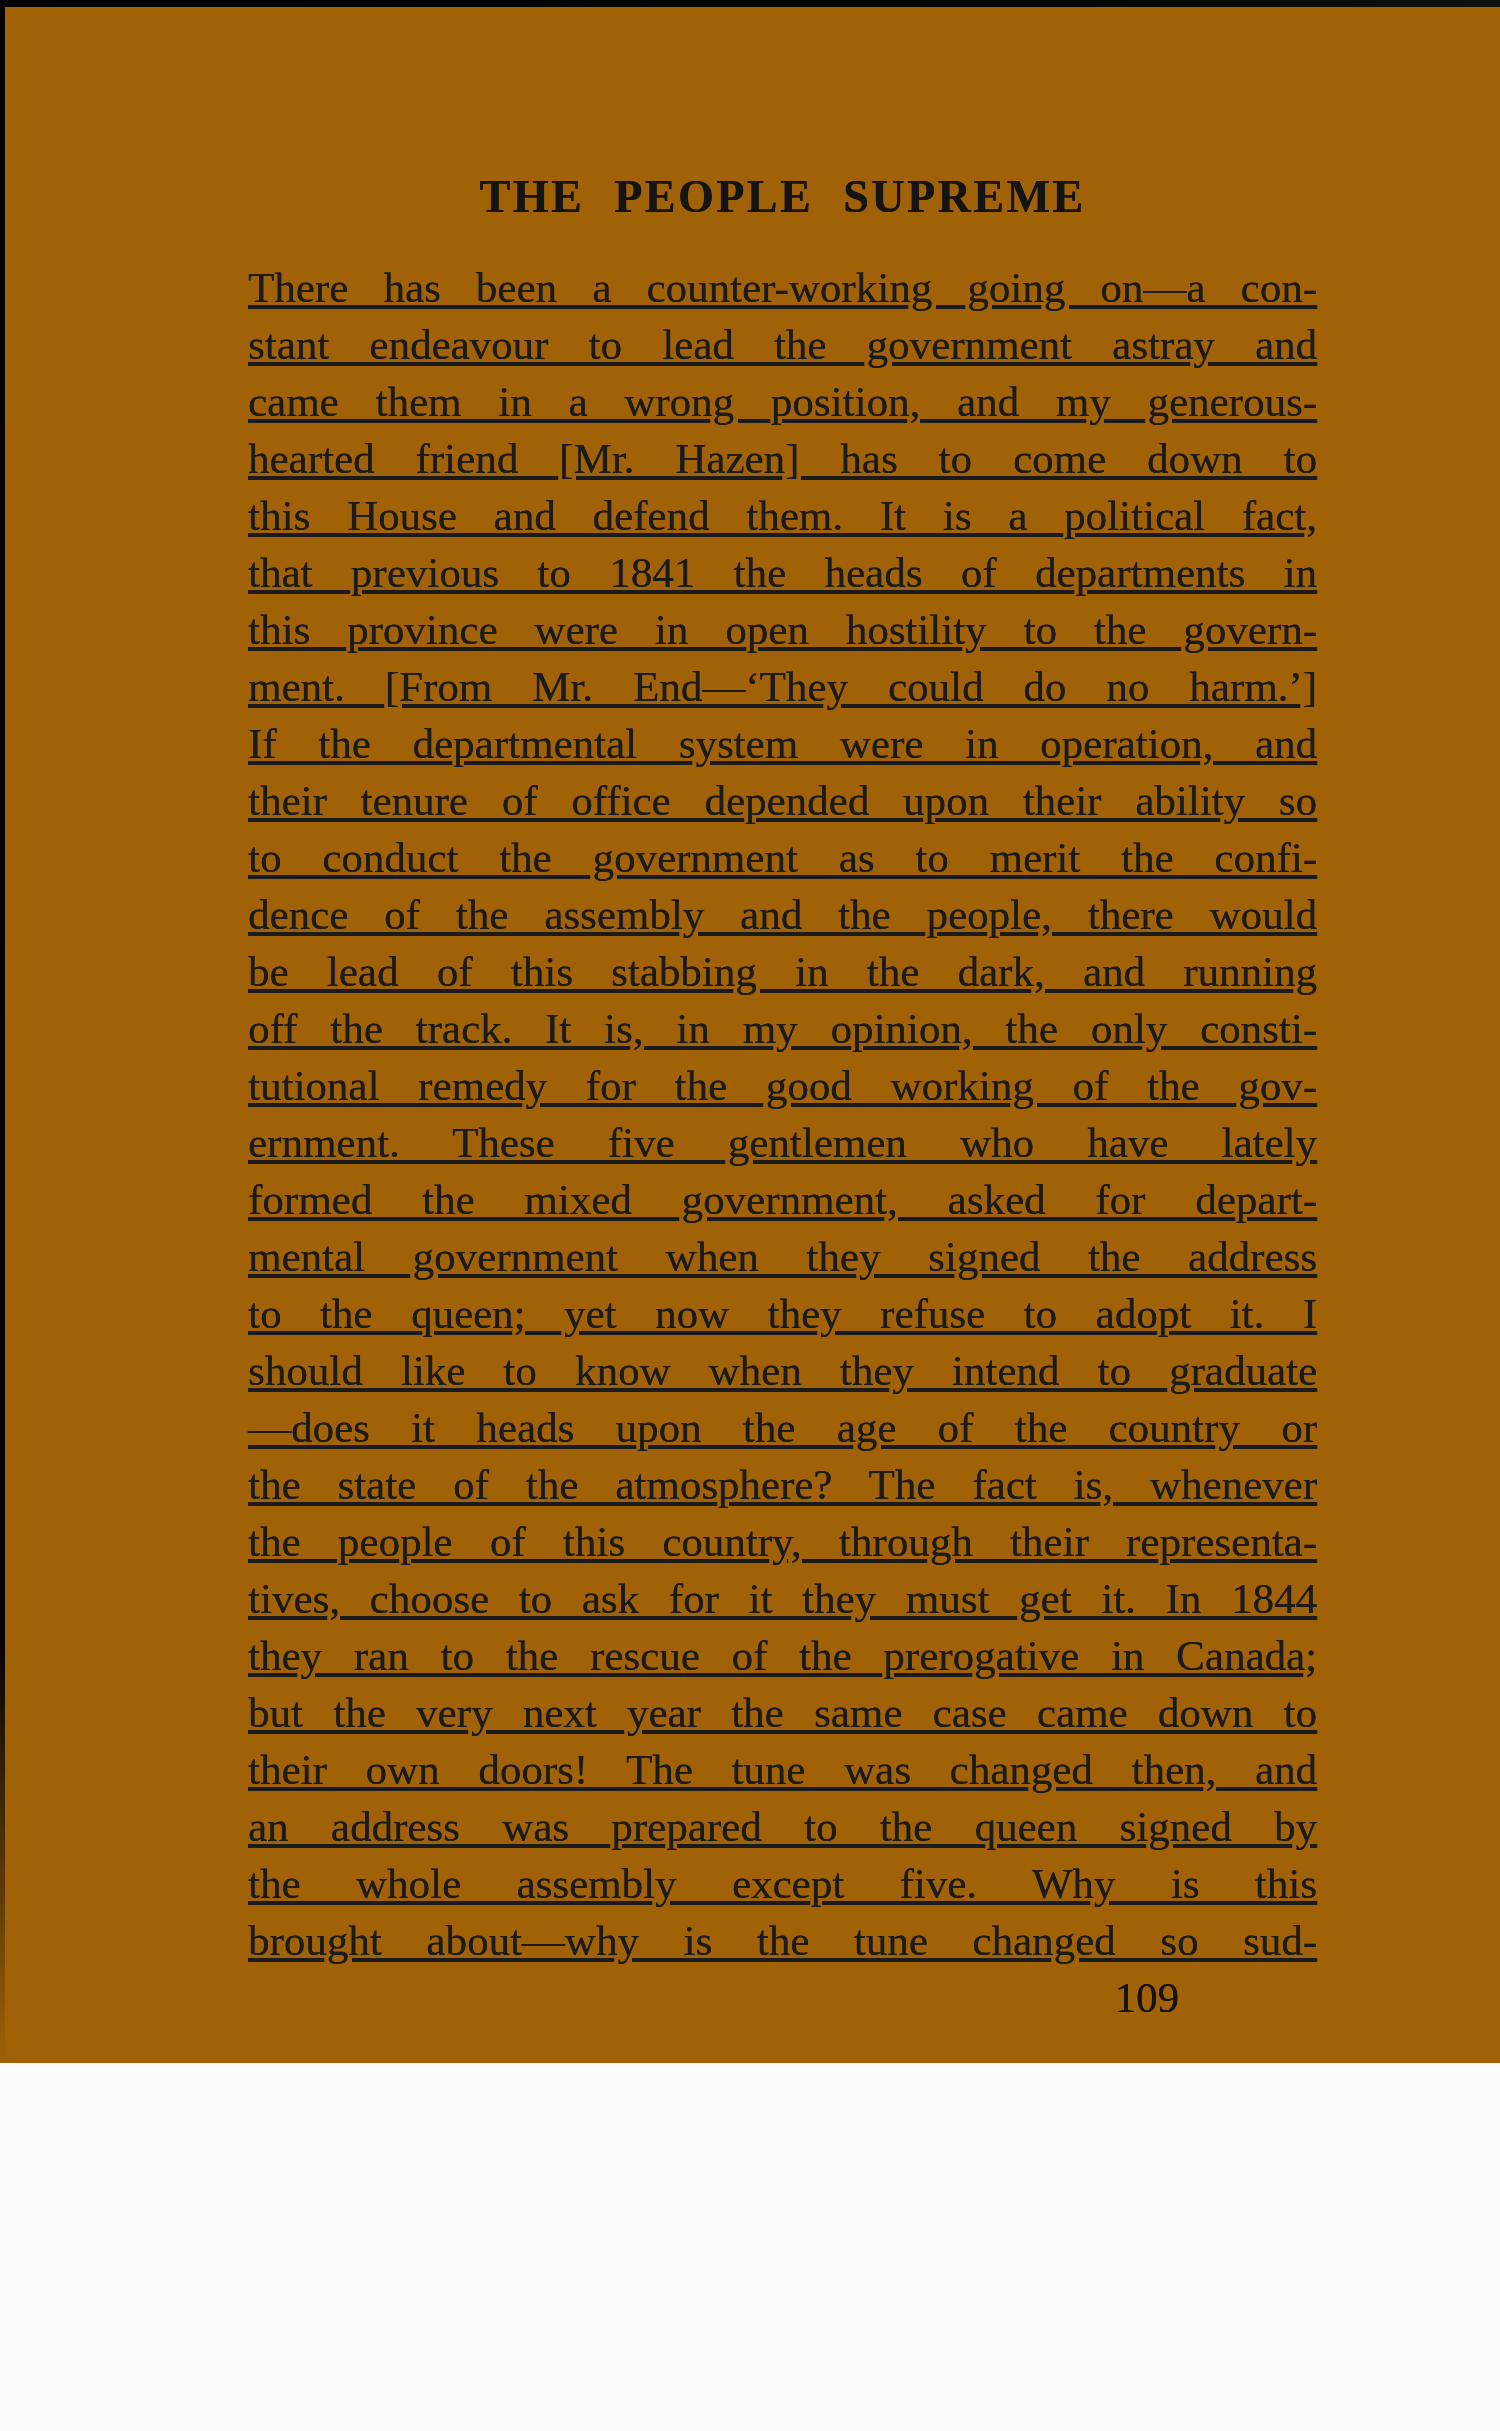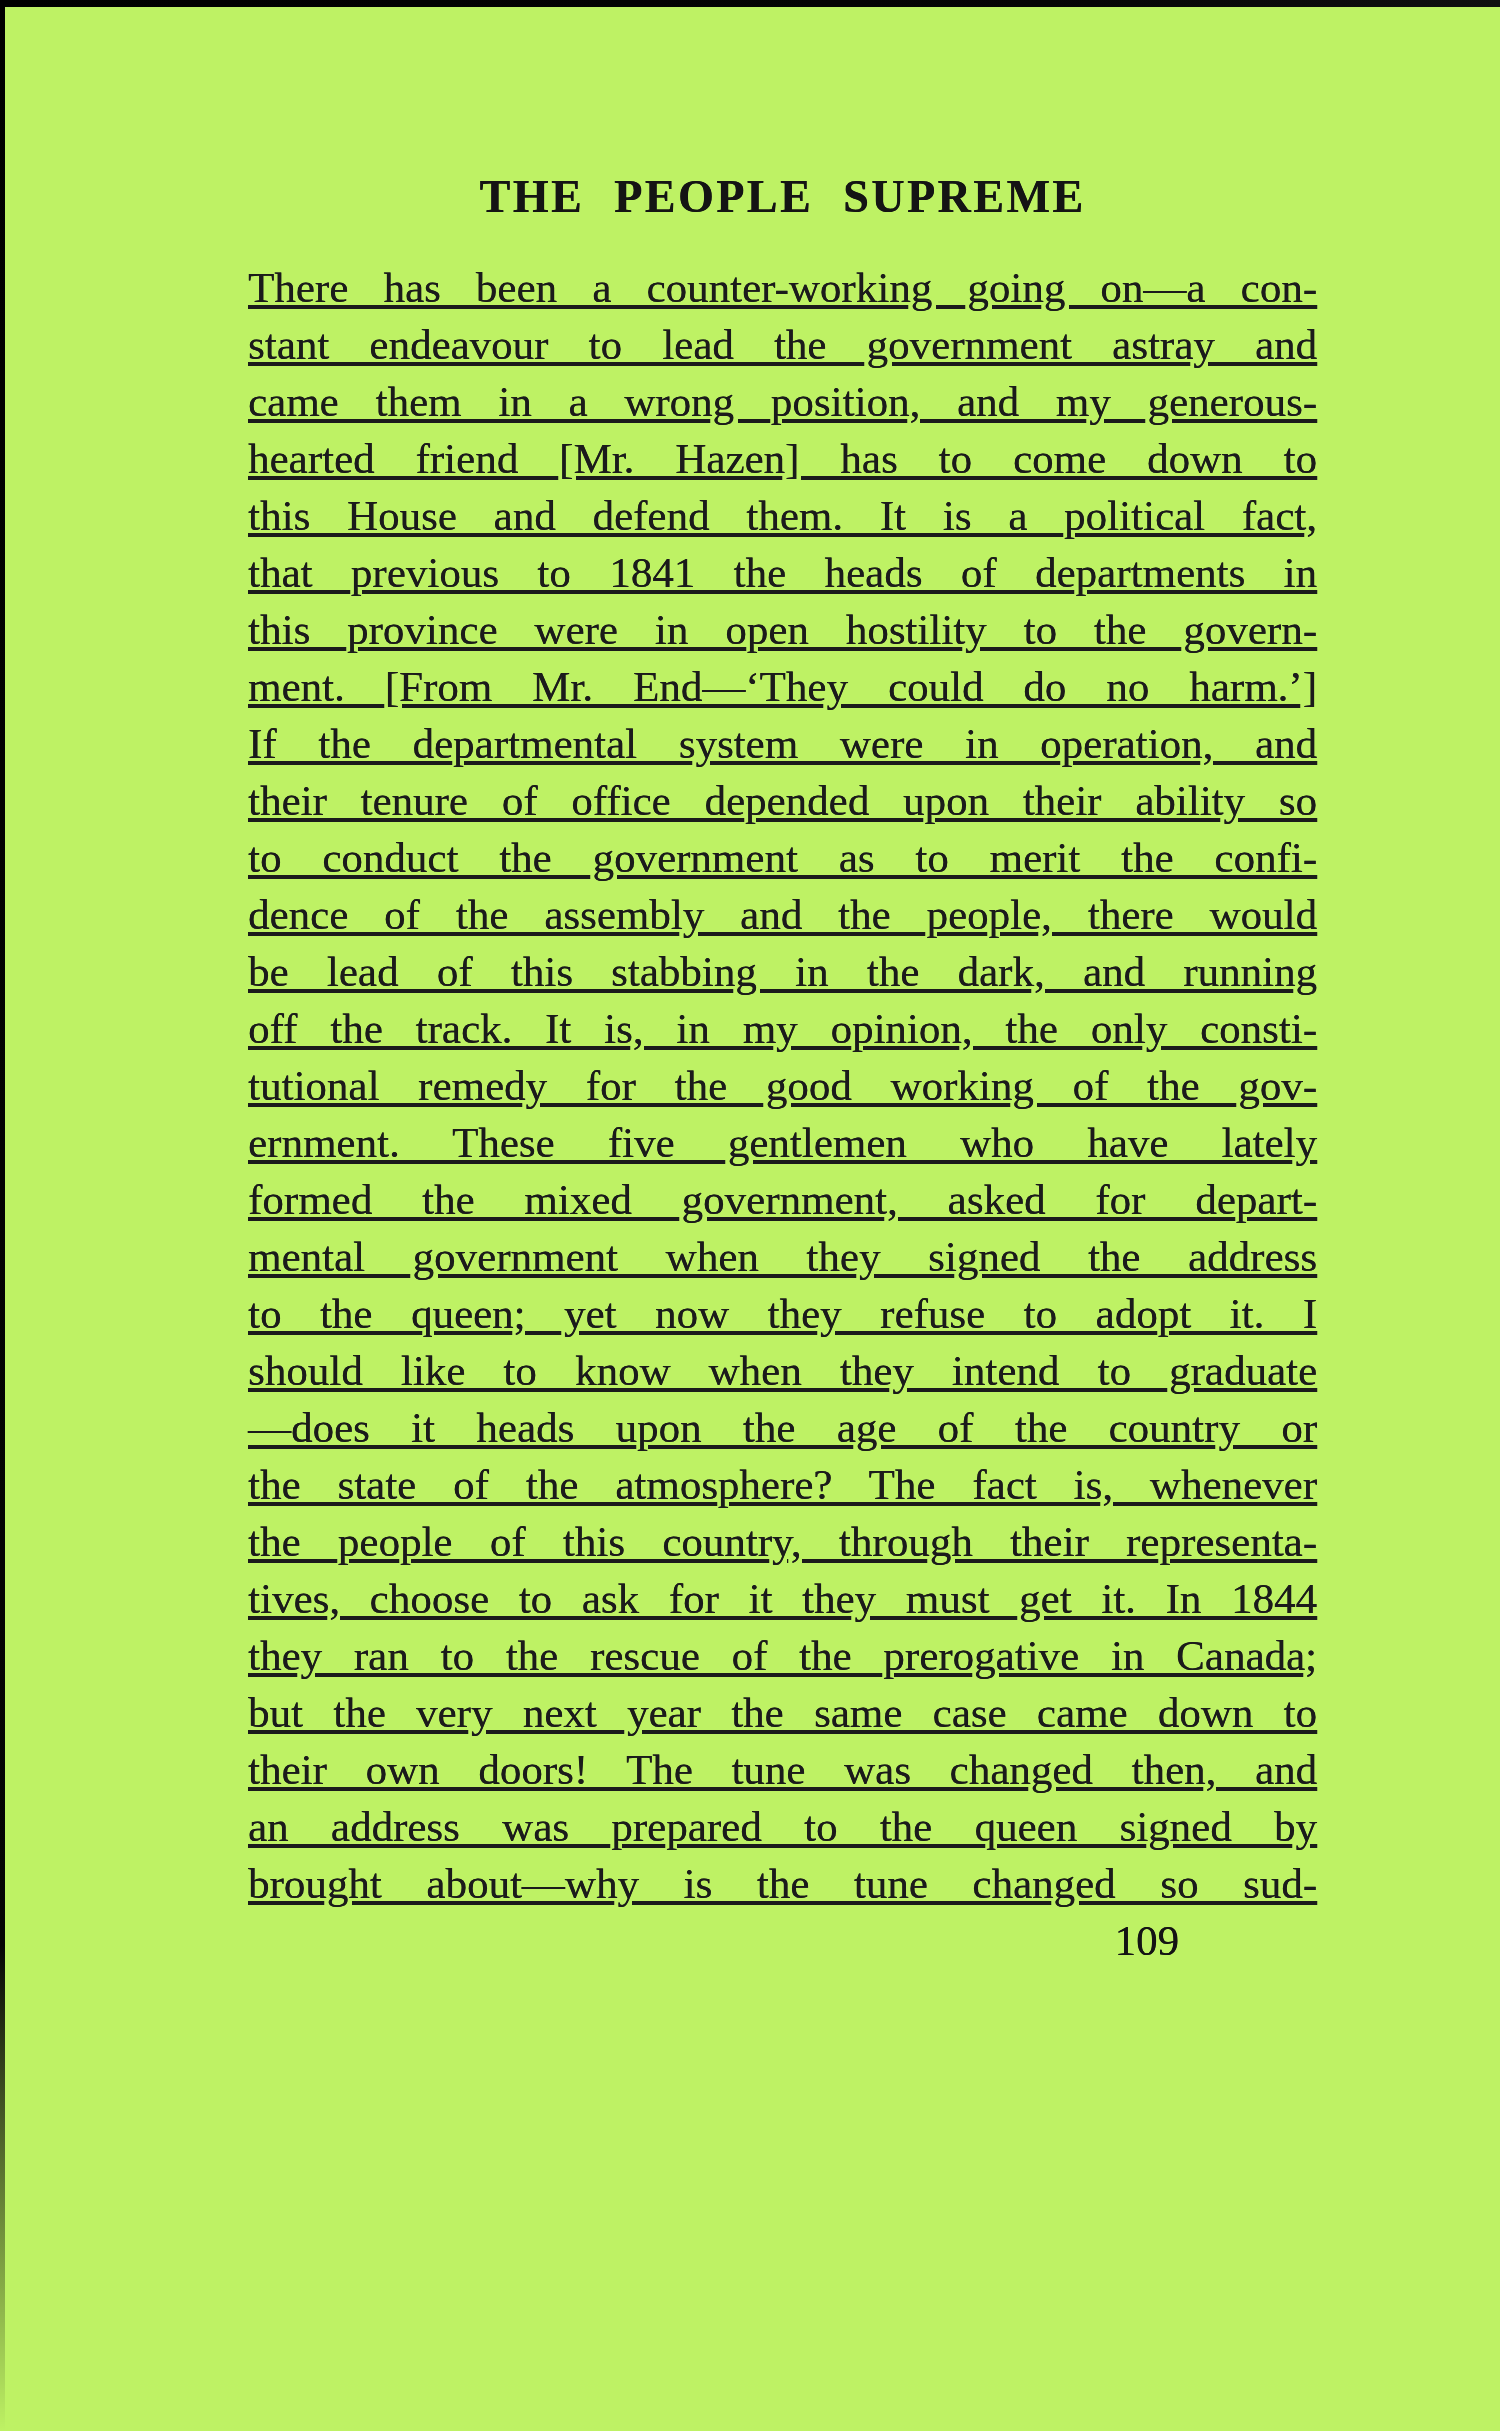--- a/index.html
+++ b/index.html
@@ -3,22 +3,22 @@
 <meta charset="utf-8">
 <style>
   html, body {
     margin: 0;
     padding: 0;
     background: #fcfcf9;
   }
   .page {
     position: relative;
     width: 1500px;
-    height: 2431px;
-    background: #bef264;
+    height: 2063px;
+    background: #a16207;
     font-family: "Liberation Serif", serif;
     color: #1b1b1b;
     overflow: hidden;
   }
   .scan-edge-top {
     position: absolute;
     top: 0;
     left: 0;
     width: 100%;
     height: 7px;
@@ -96,17 +96,18 @@
         <div class="line">to the queen; yet now they refuse to adopt it.  I</div>
         <div class="line">should like to know when they intend to graduate</div>
         <div class="line">—does it heads upon the age of the country or</div>
         <div class="line">the state of the atmosphere?  The fact is, whenever</div>
         <div class="line">the people of this country, through their representa-</div>
         <div class="line">tives, choose to ask for it they must get it.  In 1844</div>
         <div class="line">they ran to the rescue of the prerogative in Canada;</div>
         <div class="line">but the very next year the same case came down to</div>
         <div class="line">their own doors!  The tune was changed then, and</div>
         <div class="line">an address was prepared to the queen signed by</div>
+        <div class="line">the whole assembly except five.  Why is this</div>
         <div class="line">brought about—why is the tune changed so sud-</div>
       </div>
     <div class="page-number">109</div>
   </div>
 </div>
 
 </body></html>

